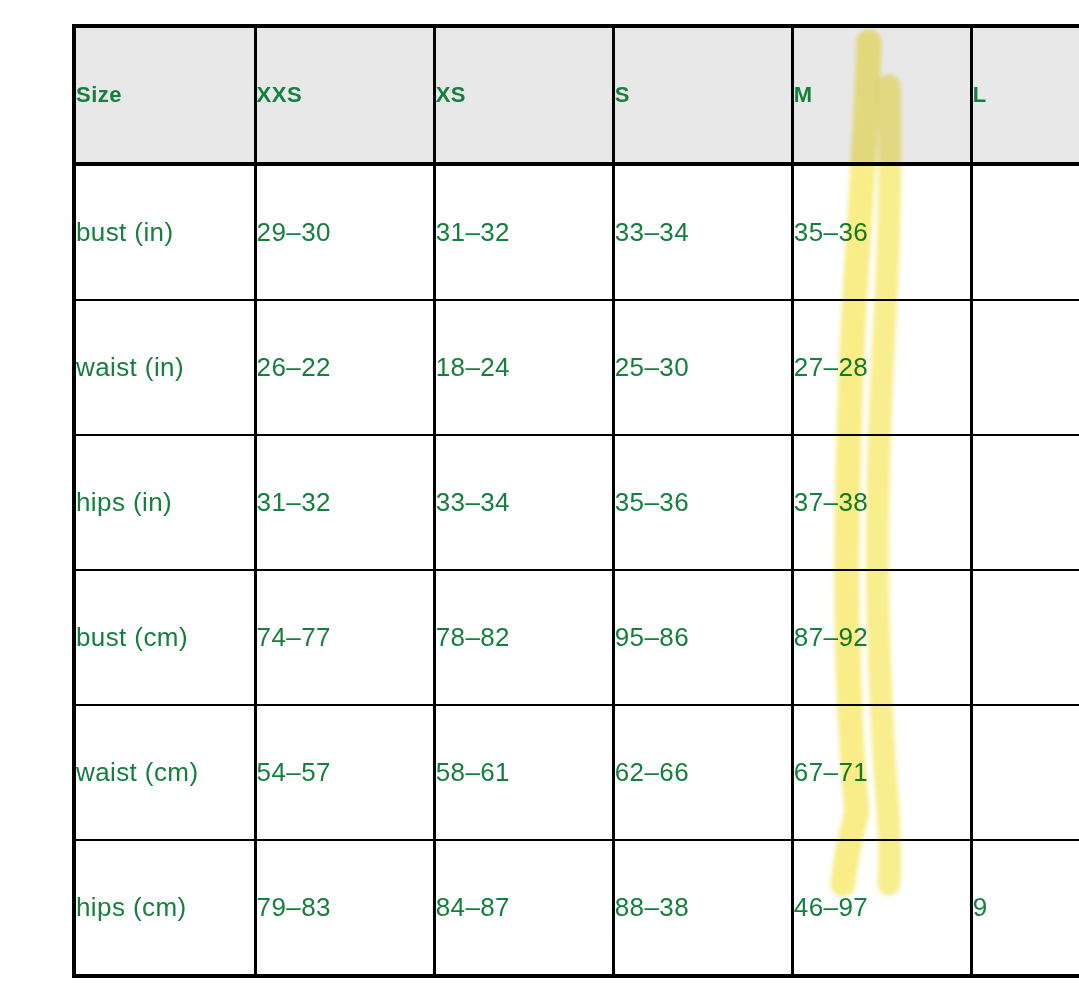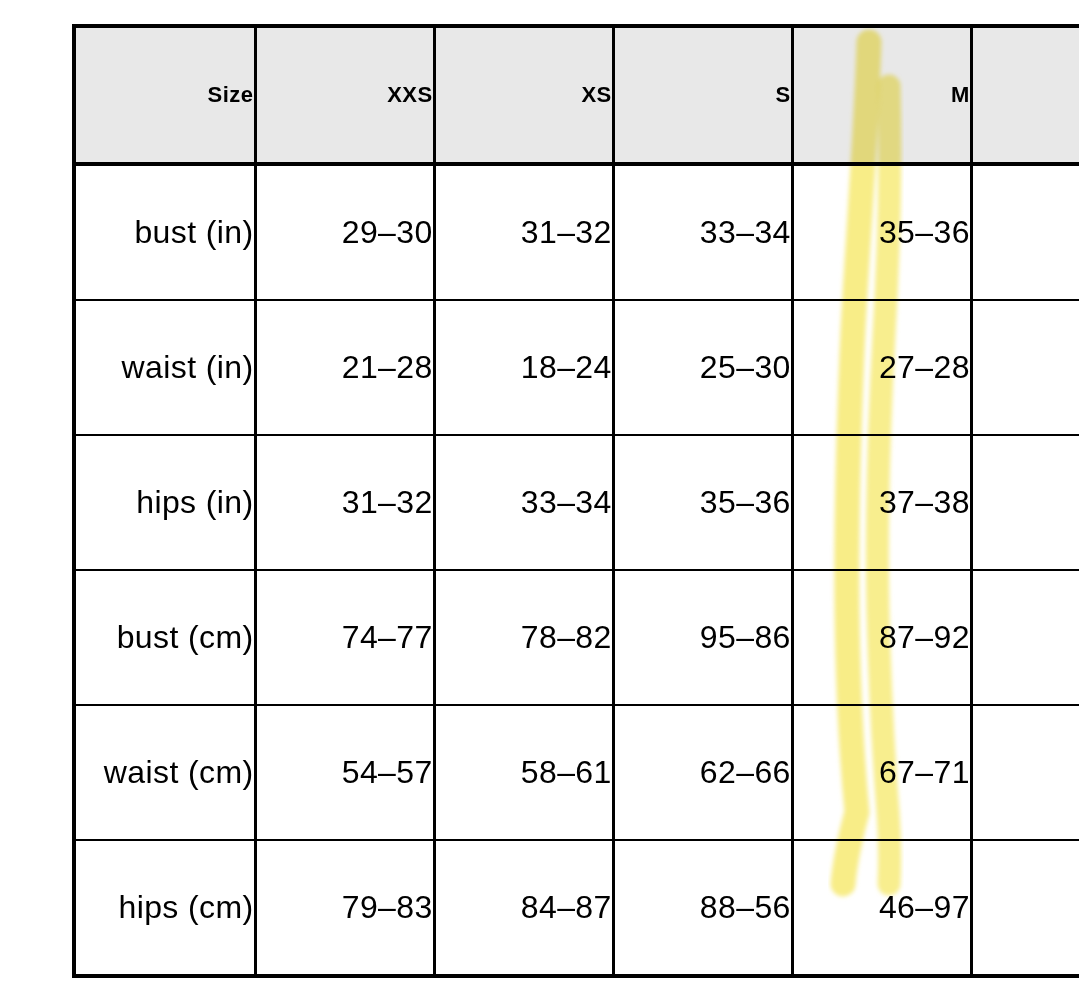--- a/index.html
+++ b/index.html
@@ -42,38 +42,38 @@
     border-bottom: 4px solid #000000;
   }
 
   table.size-table col.c-label { width: 177px; }
   table.size-table col.c-size  { width: 175px; }
 
   table.size-table th,
   table.size-table td {
     border-right: 3px solid #000000;
     border-bottom: 2px solid #000000;
-    text-align: right;
+    text-align: left;
     vertical-align: middle;
     padding: 0;
-    color: #000000;
+    color: #15803d;
   }
 
   table.size-table thead th {
     background: #e8e8e8;
     height: 134px;
     font-size: 22px;
     font-weight: 700;
     letter-spacing: 0.5px;
     border-bottom: 4px solid #000000;
   }
 
   table.size-table tbody td {
     height: 133px;
-    font-size: 32px;
+    font-size: 26px;
     font-weight: 300;
     letter-spacing: 0.4px;
   }
 
   table.size-table tbody tr:last-child td {
     border-bottom: none;
   }
 
   
   #highlight-layer {
@@ -117,21 +117,21 @@
           <td>bust (in)</td>
           <td>29–30</td>
           <td>31–32</td>
           <td>33–34</td>
           <td>35–36</td>
           <td></td>
         </tr>
 
         <tr>
           <td>waist (in)</td>
-          <td>21–28</td>
+          <td>26–22</td>
           <td>18–24</td>
           <td>25–30</td>
           <td>27–28</td>
           <td></td>
         </tr>
 
         <tr>
           <td>hips (in)</td>
           <td>31–32</td>
           <td>33–34</td>
@@ -155,21 +155,21 @@
           <td>58–61</td>
           <td>62–66</td>
           <td>67–71</td>
           <td></td>
         </tr>
 
         <tr>
           <td>hips (cm)</td>
           <td>79–83</td>
           <td>84–87</td>
-          <td>88–56</td>
+          <td>88–38</td>
           <td>46–97</td>
           <td>9</td>
         </tr>
 
       </tbody>
     </table>
   </div>
 
   <svg id="highlight-layer" viewBox="0 0 1079 988">
     <defs>

